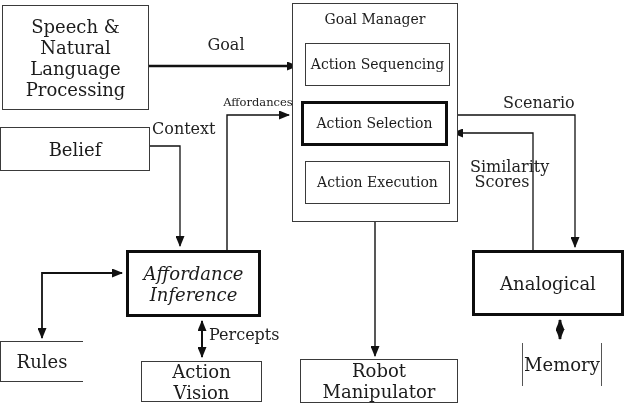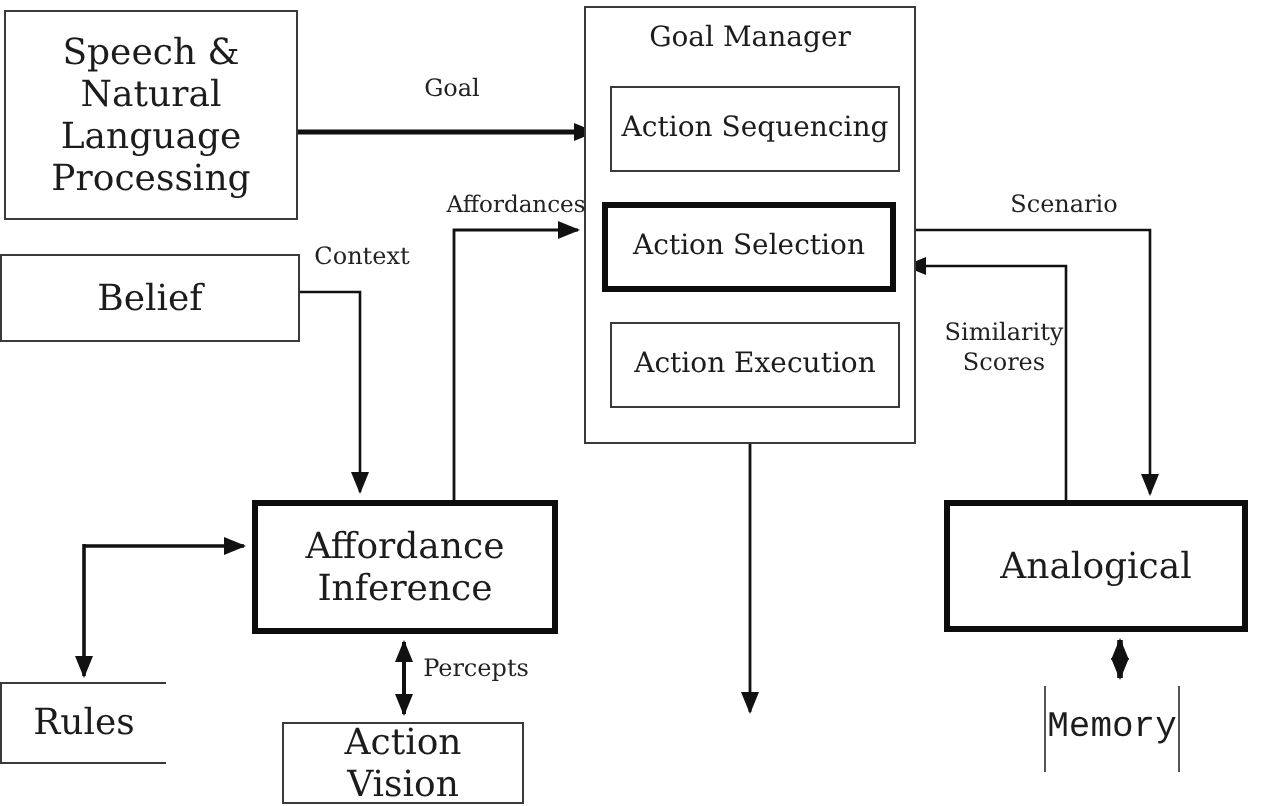--- a/index.html
+++ b/index.html
@@ -8,39 +8,39 @@
     font-family:"DejaVu Serif","Liberation Serif",serif;color:#1c1c1c;
   }
   .box{
     position:absolute;box-sizing:border-box;background:#ffffff;
     display:flex;flex-direction:column;align-items:center;justify-content:center;
     text-align:center;font-size:18px;line-height:21px;
   }
   .thin{border:1.5px solid #3a3a3a;}
   .bold{border:3px solid #0d0d0d;align-items:center;}
   .edge-label{
-    position:absolute;font-size:12px;line-height:15px;text-align:center;color:#222;
+    position:absolute;font-size:16px;line-height:15px;text-align:center;color:#222;
     white-space:nowrap;
   }
   svg.wires{position:absolute;left:0;top:0;width:640px;height:403px;pointer-events:none;}
   svg.wires path, svg.wires line{stroke:#111;fill:none;}
 
   
   #speech-nlp{left:2px;top:5px;width:147px;height:105px;}
   #belief{left:0px;top:127px;width:150px;height:44px;}
   #goal-manager{left:292px;top:3px;width:166px;height:219px;justify-content:flex-start;padding-top:5px;font-size:14px;}
   #action-sequencing{left:305px;top:43px;width:145px;height:43px;font-size:14px;}
   #action-selection{left:301px;top:101px;width:147px;height:45px;font-size:14px;}
   #action-execution{left:305px;top:161px;width:145px;height:43px;font-size:14px;}
-  #affordance-inference{left:126px;top:250px;width:153px;height:67px;border-width:3.5px;}
+  #affordance-inference{left:126px;top:250px;width:135px;height:67px;border-width:3.5px;font-style:italic;}
   #rules{left:0px;top:341px;width:83px;height:41px;border-right:none;}
   #robot-vision{left:141px;top:361px;width:121px;height:41px;}
   #robot-manipulator{left:300px;top:359px;width:158px;height:44px;}
   #analogical-reasoning{left:472px;top:250px;width:152px;height:66px;}
-  #memory{left:522px;top:343px;width:68px;height:43px;border-left:1.5px solid #555;border-right:1.5px solid #555;font-family:Liberation Mono, monospace;}
+  #memory{left:522px;top:343px;width:80px;height:43px;border-left:1.5px solid #555;border-right:1.5px solid #555;}
 
   
   #goal-label{left:198px;top:37px;width:56px;}
   #context-label{left:152px;top:121px;width:58px;}
   #affordances-label{left:218px;top:95px;width:80px;font-size:11.5px;}
   #scenario-label{left:503px;top:95px;width:58px;}
   #similarity-label{left:470px;top:159px;width:64px;white-space:normal;}
   #percepts-label{left:209px;top:327px;width:58px;}
 </style>
 </head>
@@ -98,20 +98,23 @@
   </div>
 
   <div class="box thin" id="rules">
     <span>Rules</span>
   </div>
 
   <div class="box thin" id="robot-vision">
     <span>Action Vision</span>
   </div>
 
+  <div class="box thin" id="robot-manipulator">
+    <span>Robot Manipulator</span>
+  </div>
 
   <div class="box bold" id="analogical-reasoning">
     <span>Analogical</span>
   </div>
 
   <div class="box" id="memory">
     <span>Memory</span>
   </div>
 
   <div class="edge-label" id="goal-label">Goal</div>

